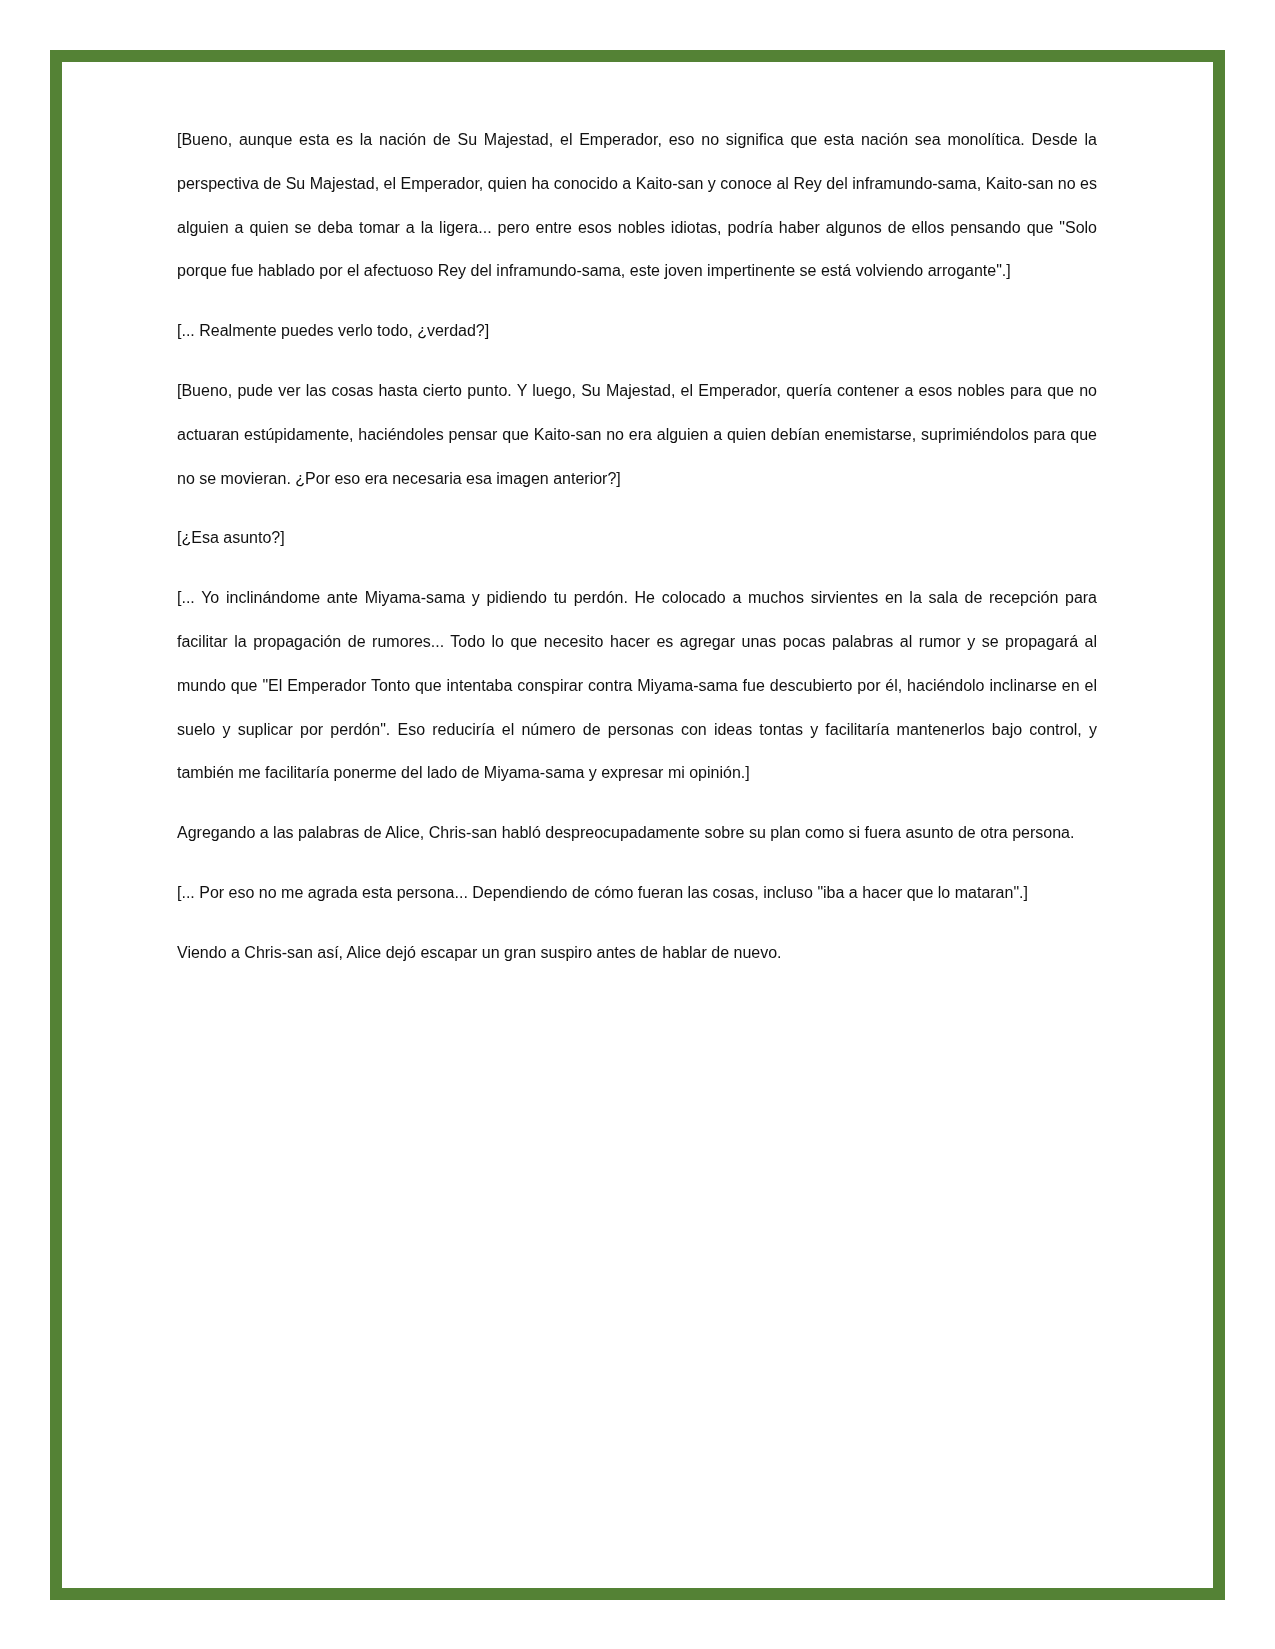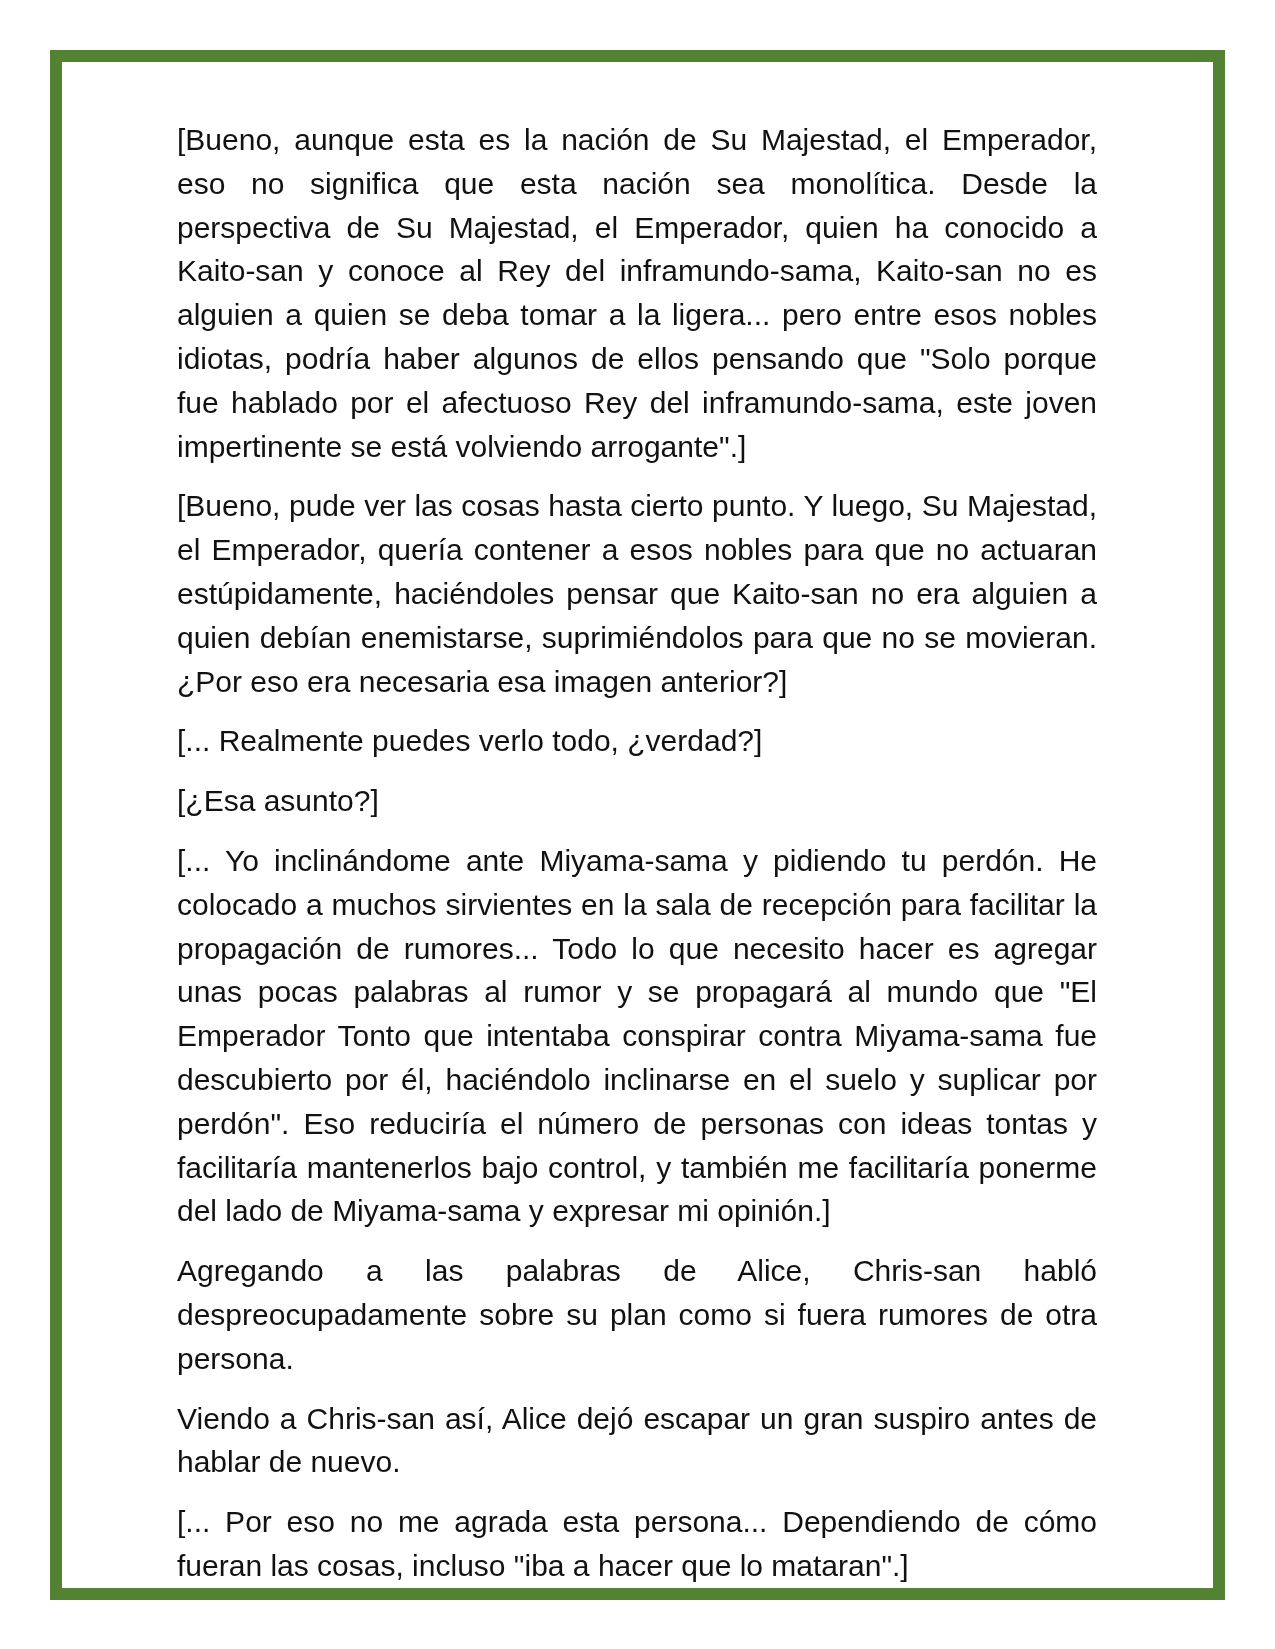--- a/index.html
+++ b/index.html
@@ -22,37 +22,37 @@
       box-sizing: border-box;
       border: 12px solid #548235;
       background: #ffffff;
     }
     .content {
       position: absolute;
       left: 177px;
       top: 118px;
       width: 920px;
       font-family: "Liberation Sans", sans-serif;
-      font-size: 30px;
+      font-size: 16px;
       line-height: 43.8px;
       color: #111111;
     }
     .content p {
       margin: 0 0 16px 0;
       text-align: justify;
       text-align-last: left;
     }
   </style>
 </head>
 <body>
 
 <div class="page-frame"></div>
 
 <div class="content">
   <p>[Bueno, aunque esta es la nación de Su Majestad, el Emperador, eso no significa que esta nación sea monolítica. Desde la perspectiva de Su Majestad, el Emperador, quien ha conocido a Kaito-san y conoce al Rey del inframundo-sama, Kaito-san no es alguien a quien se deba tomar a la ligera... pero entre esos nobles idiotas, podría haber algunos de ellos pensando que "Solo porque fue hablado por el afectuoso Rey del inframundo-sama, este joven impertinente se está volviendo arrogante".]</p>
+  <p>[... Realmente puedes verlo todo, ¿verdad?]</p>
   <p>[Bueno, pude ver las cosas hasta cierto punto. Y luego, Su Majestad, el Emperador, quería contener a esos nobles para que no actuaran estúpidamente, haciéndoles pensar que Kaito-san no era alguien a quien debían enemistarse, suprimiéndolos para que no se movieran. ¿Por eso era necesaria esa imagen anterior?]</p>
-  <p>[... Realmente puedes verlo todo, ¿verdad?]</p>
   <p>[¿Esa asunto?]</p>
   <p>[... Yo inclinándome ante Miyama-sama y pidiendo tu perdón. He colocado a muchos sirvientes en la sala de recepción para facilitar la propagación de rumores... Todo lo que necesito hacer es agregar unas pocas palabras al rumor y se propagará al mundo que "El Emperador Tonto que intentaba conspirar contra Miyama-sama fue descubierto por él, haciéndolo inclinarse en el suelo y suplicar por perdón". Eso reduciría el número de personas con ideas tontas y facilitaría mantenerlos bajo control, y también me facilitaría ponerme del lado de Miyama-sama y expresar mi opinión.]</p>
-  <p>Agregando a las palabras de Alice, Chris-san habló despreocupadamente sobre su plan como si fuera rumores de otra persona.</p>
+  <p>Agregando a las palabras de Alice, Chris-san habló despreocupadamente sobre su plan como si fuera asunto de otra persona.</p>
+  <p>[... Por eso no me agrada esta persona... Dependiendo de cómo fueran las cosas, incluso "iba a hacer que lo mataran".]</p>
   <p>Viendo a Chris-san así, Alice dejó escapar un gran suspiro antes de hablar de nuevo.</p>
-  <p>[... Por eso no me agrada esta persona... Dependiendo de cómo fueran las cosas, incluso "iba a hacer que lo mataran".]</p>
 </div>
 
 </body></html>

